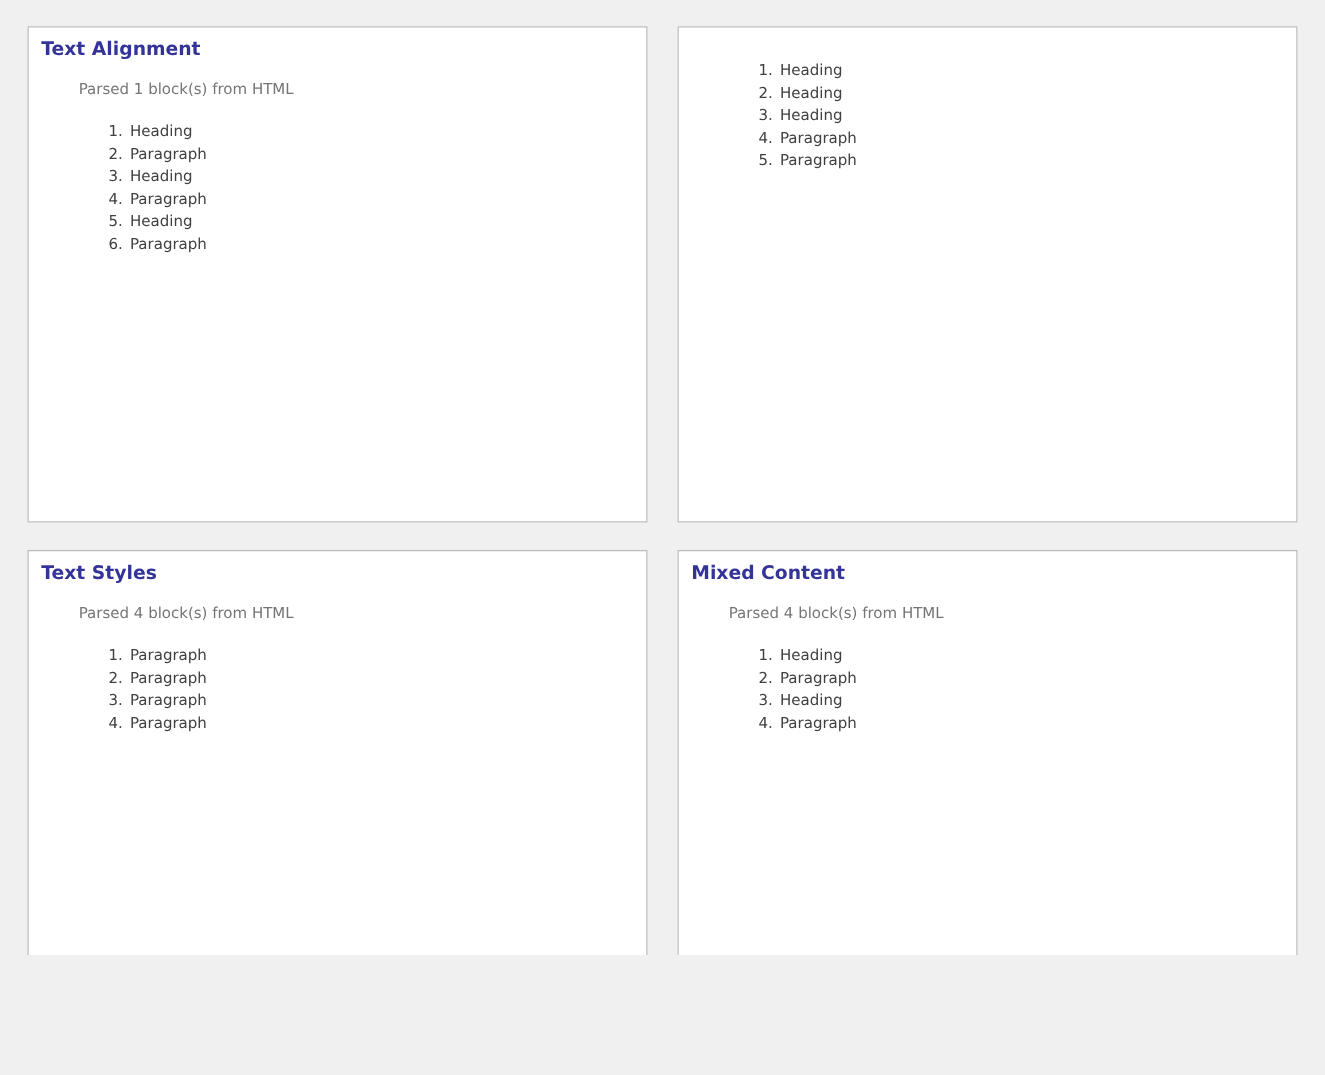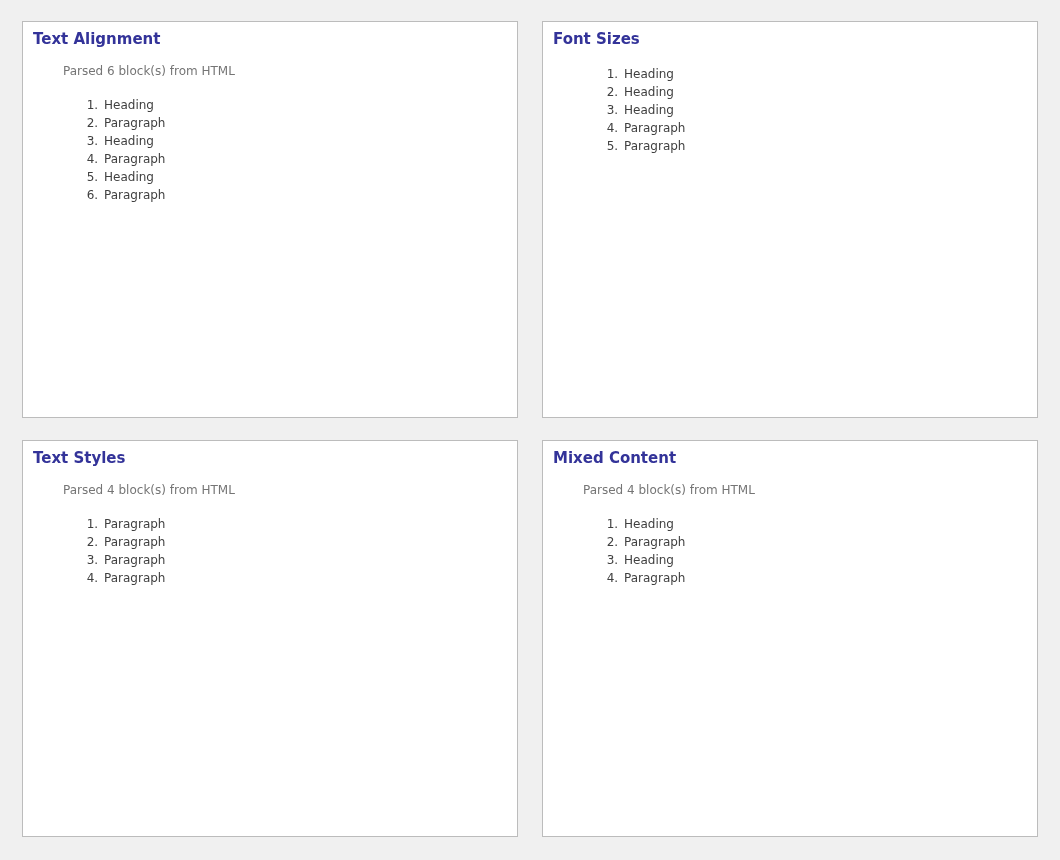--- a/index.html
+++ b/index.html
@@ -3,21 +3,21 @@
 <meta charset="utf-8">
 <style>
   html, body {
     margin: 0;
     padding: 0;
     background: #f0f0f0;
     font-family: "DejaVu Sans", "Liberation Sans", sans-serif;
   }
   .page {
     width: 1060px;
-    height: 860px;
+    height: 764px;
     box-sizing: border-box;
     padding: 21px 22px 23px 22px;
     display: grid;
     grid-template-columns: 1fr 1fr;
     grid-template-rows: 397px 397px;
     column-gap: 24px;
     row-gap: 22px;
   }
   .panel {
     background: #ffffff;
@@ -51,33 +51,32 @@
     padding-left: 2px;
   }
 </style>
 </head>
 <body>
 
 <div class="page">
 
   <section class="panel">
     <h3 class="panel-title">Text Alignment</h3>
-    <div class="parsed-status">Parsed 6 block(s) from HTML</div>
+    <div class="parsed-status">Parsed 1 block(s) from HTML</div>
     <ol class="block-list">
         <li>Heading</li>
         <li>Paragraph</li>
         <li>Heading</li>
         <li>Paragraph</li>
         <li>Heading</li>
         <li>Paragraph</li>
       </ol>
   </section>
 
   <section class="panel">
-    <h3 class="panel-title">Font Sizes</h3>
     <ol class="block-list">
         <li>Heading</li>
         <li>Heading</li>
         <li>Heading</li>
         <li>Paragraph</li>
         <li>Paragraph</li>
       </ol>
   </section>
 
   <section class="panel">

